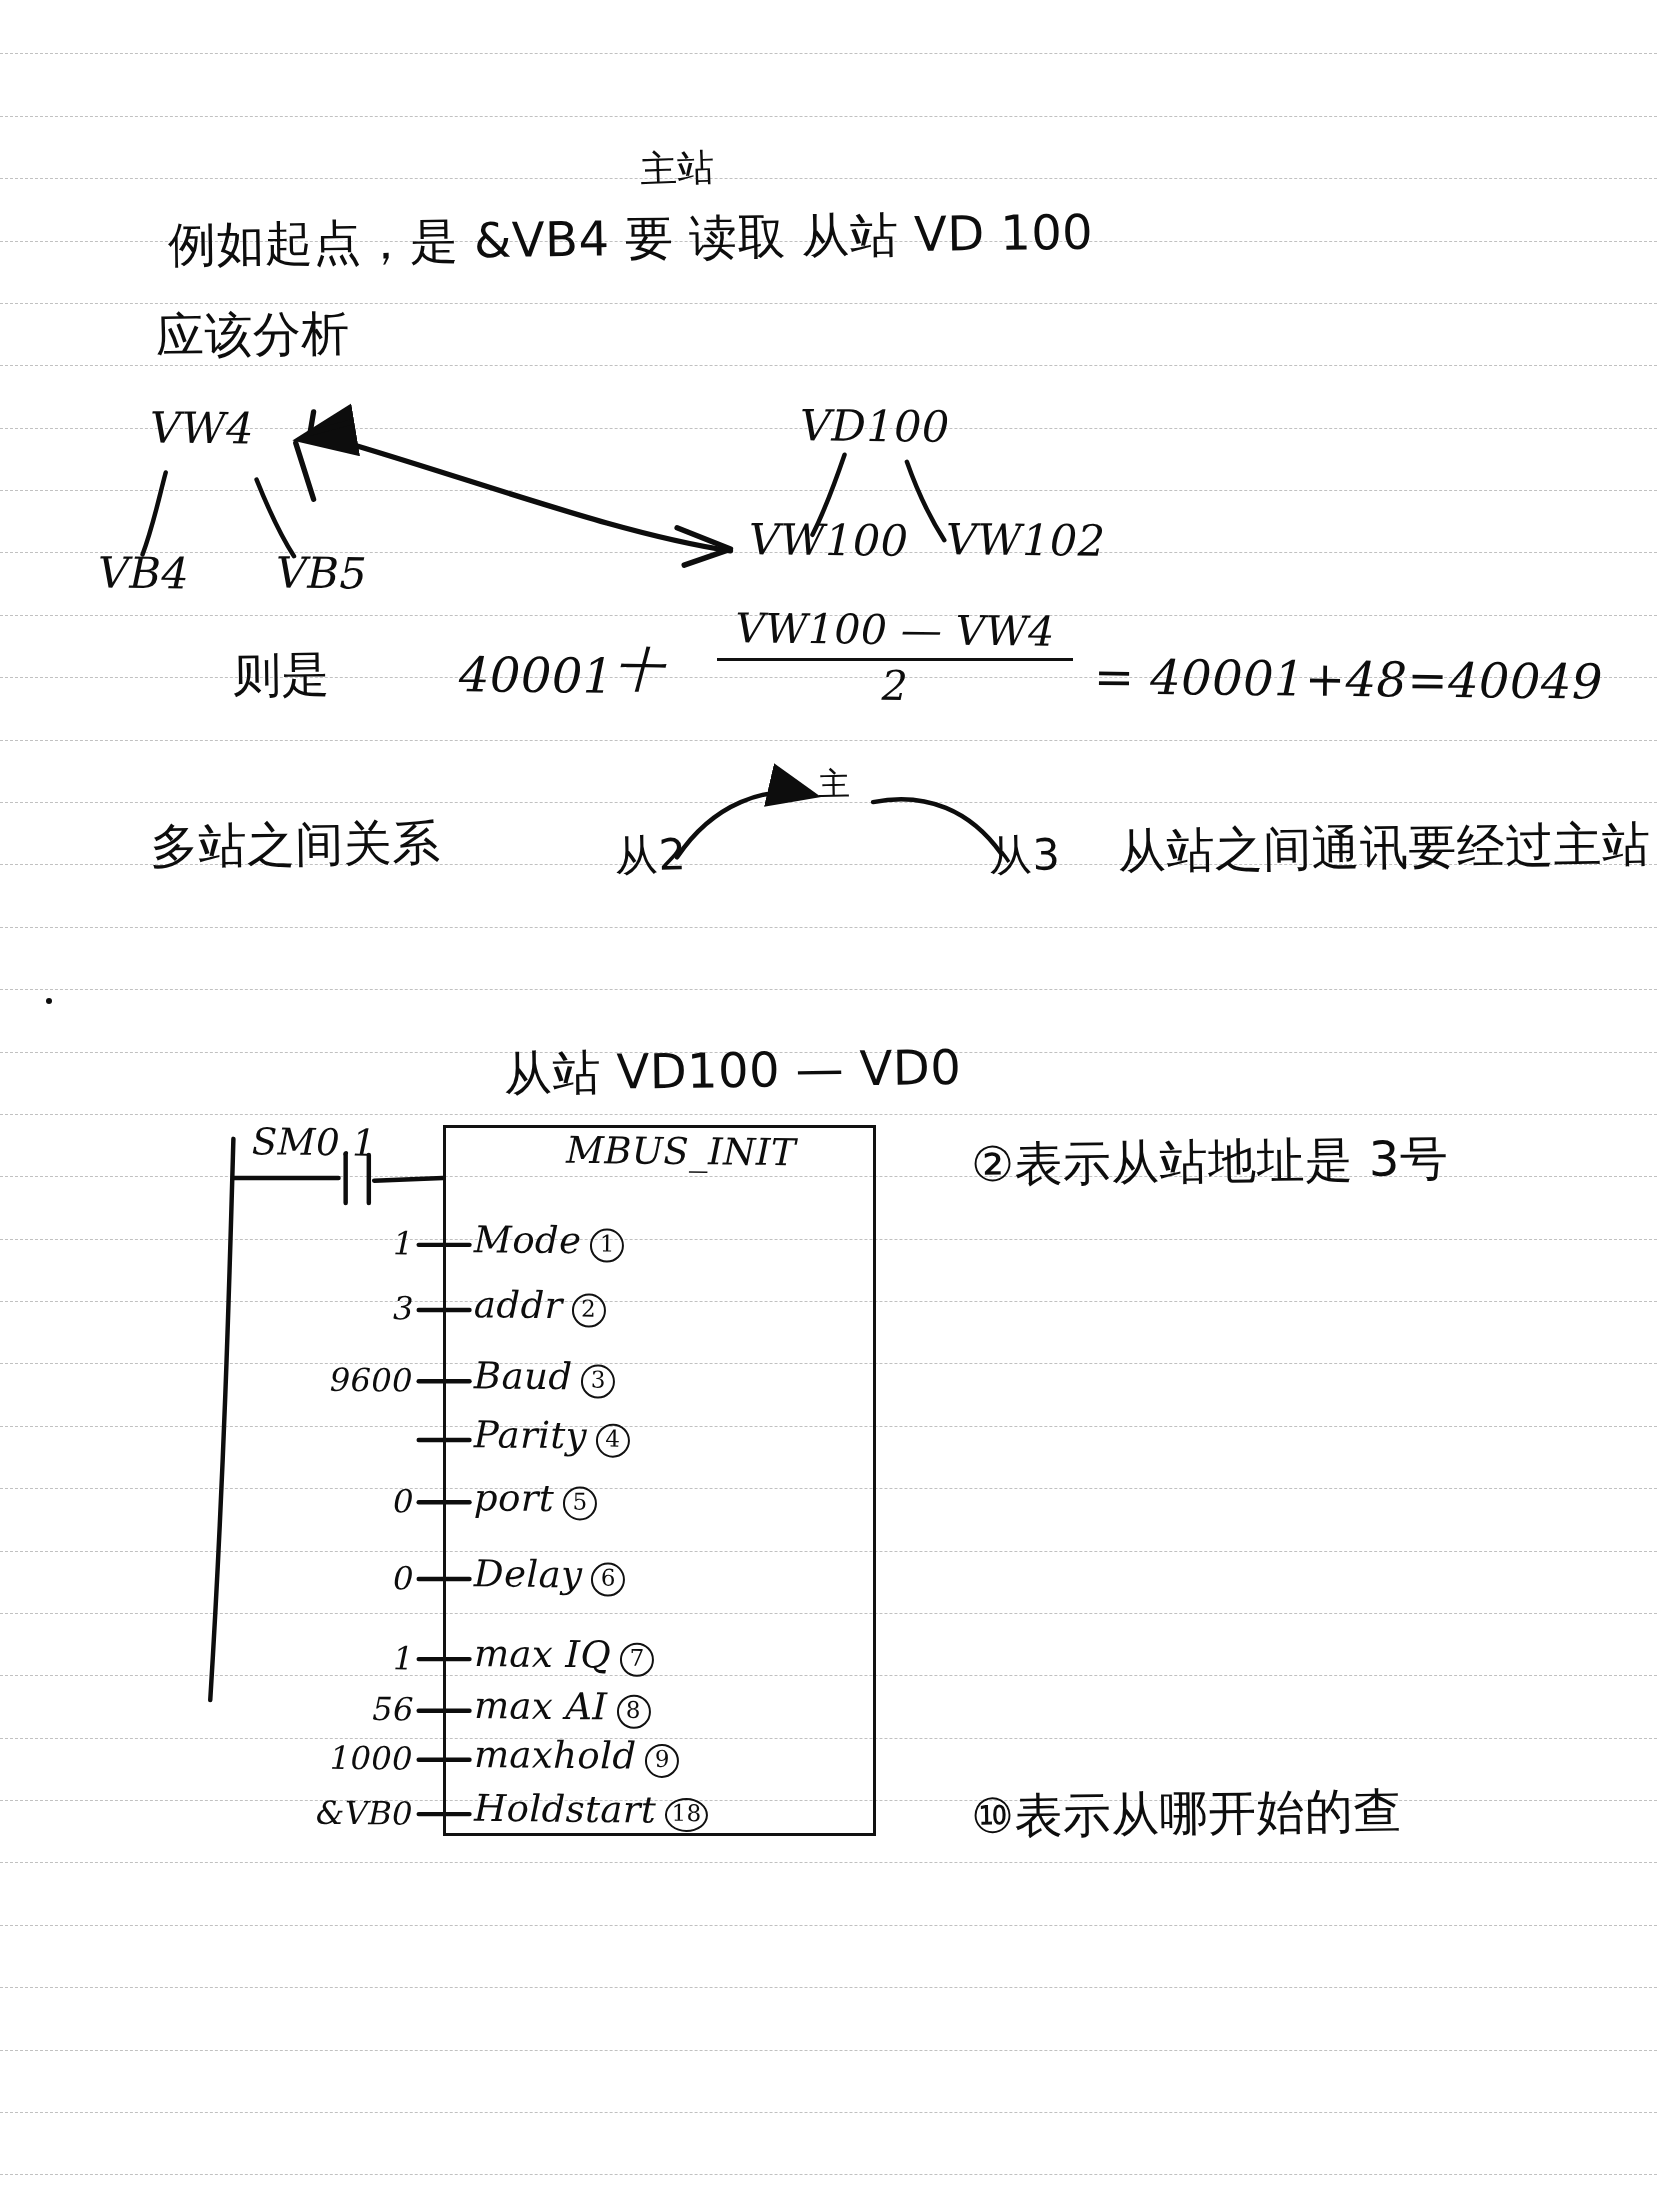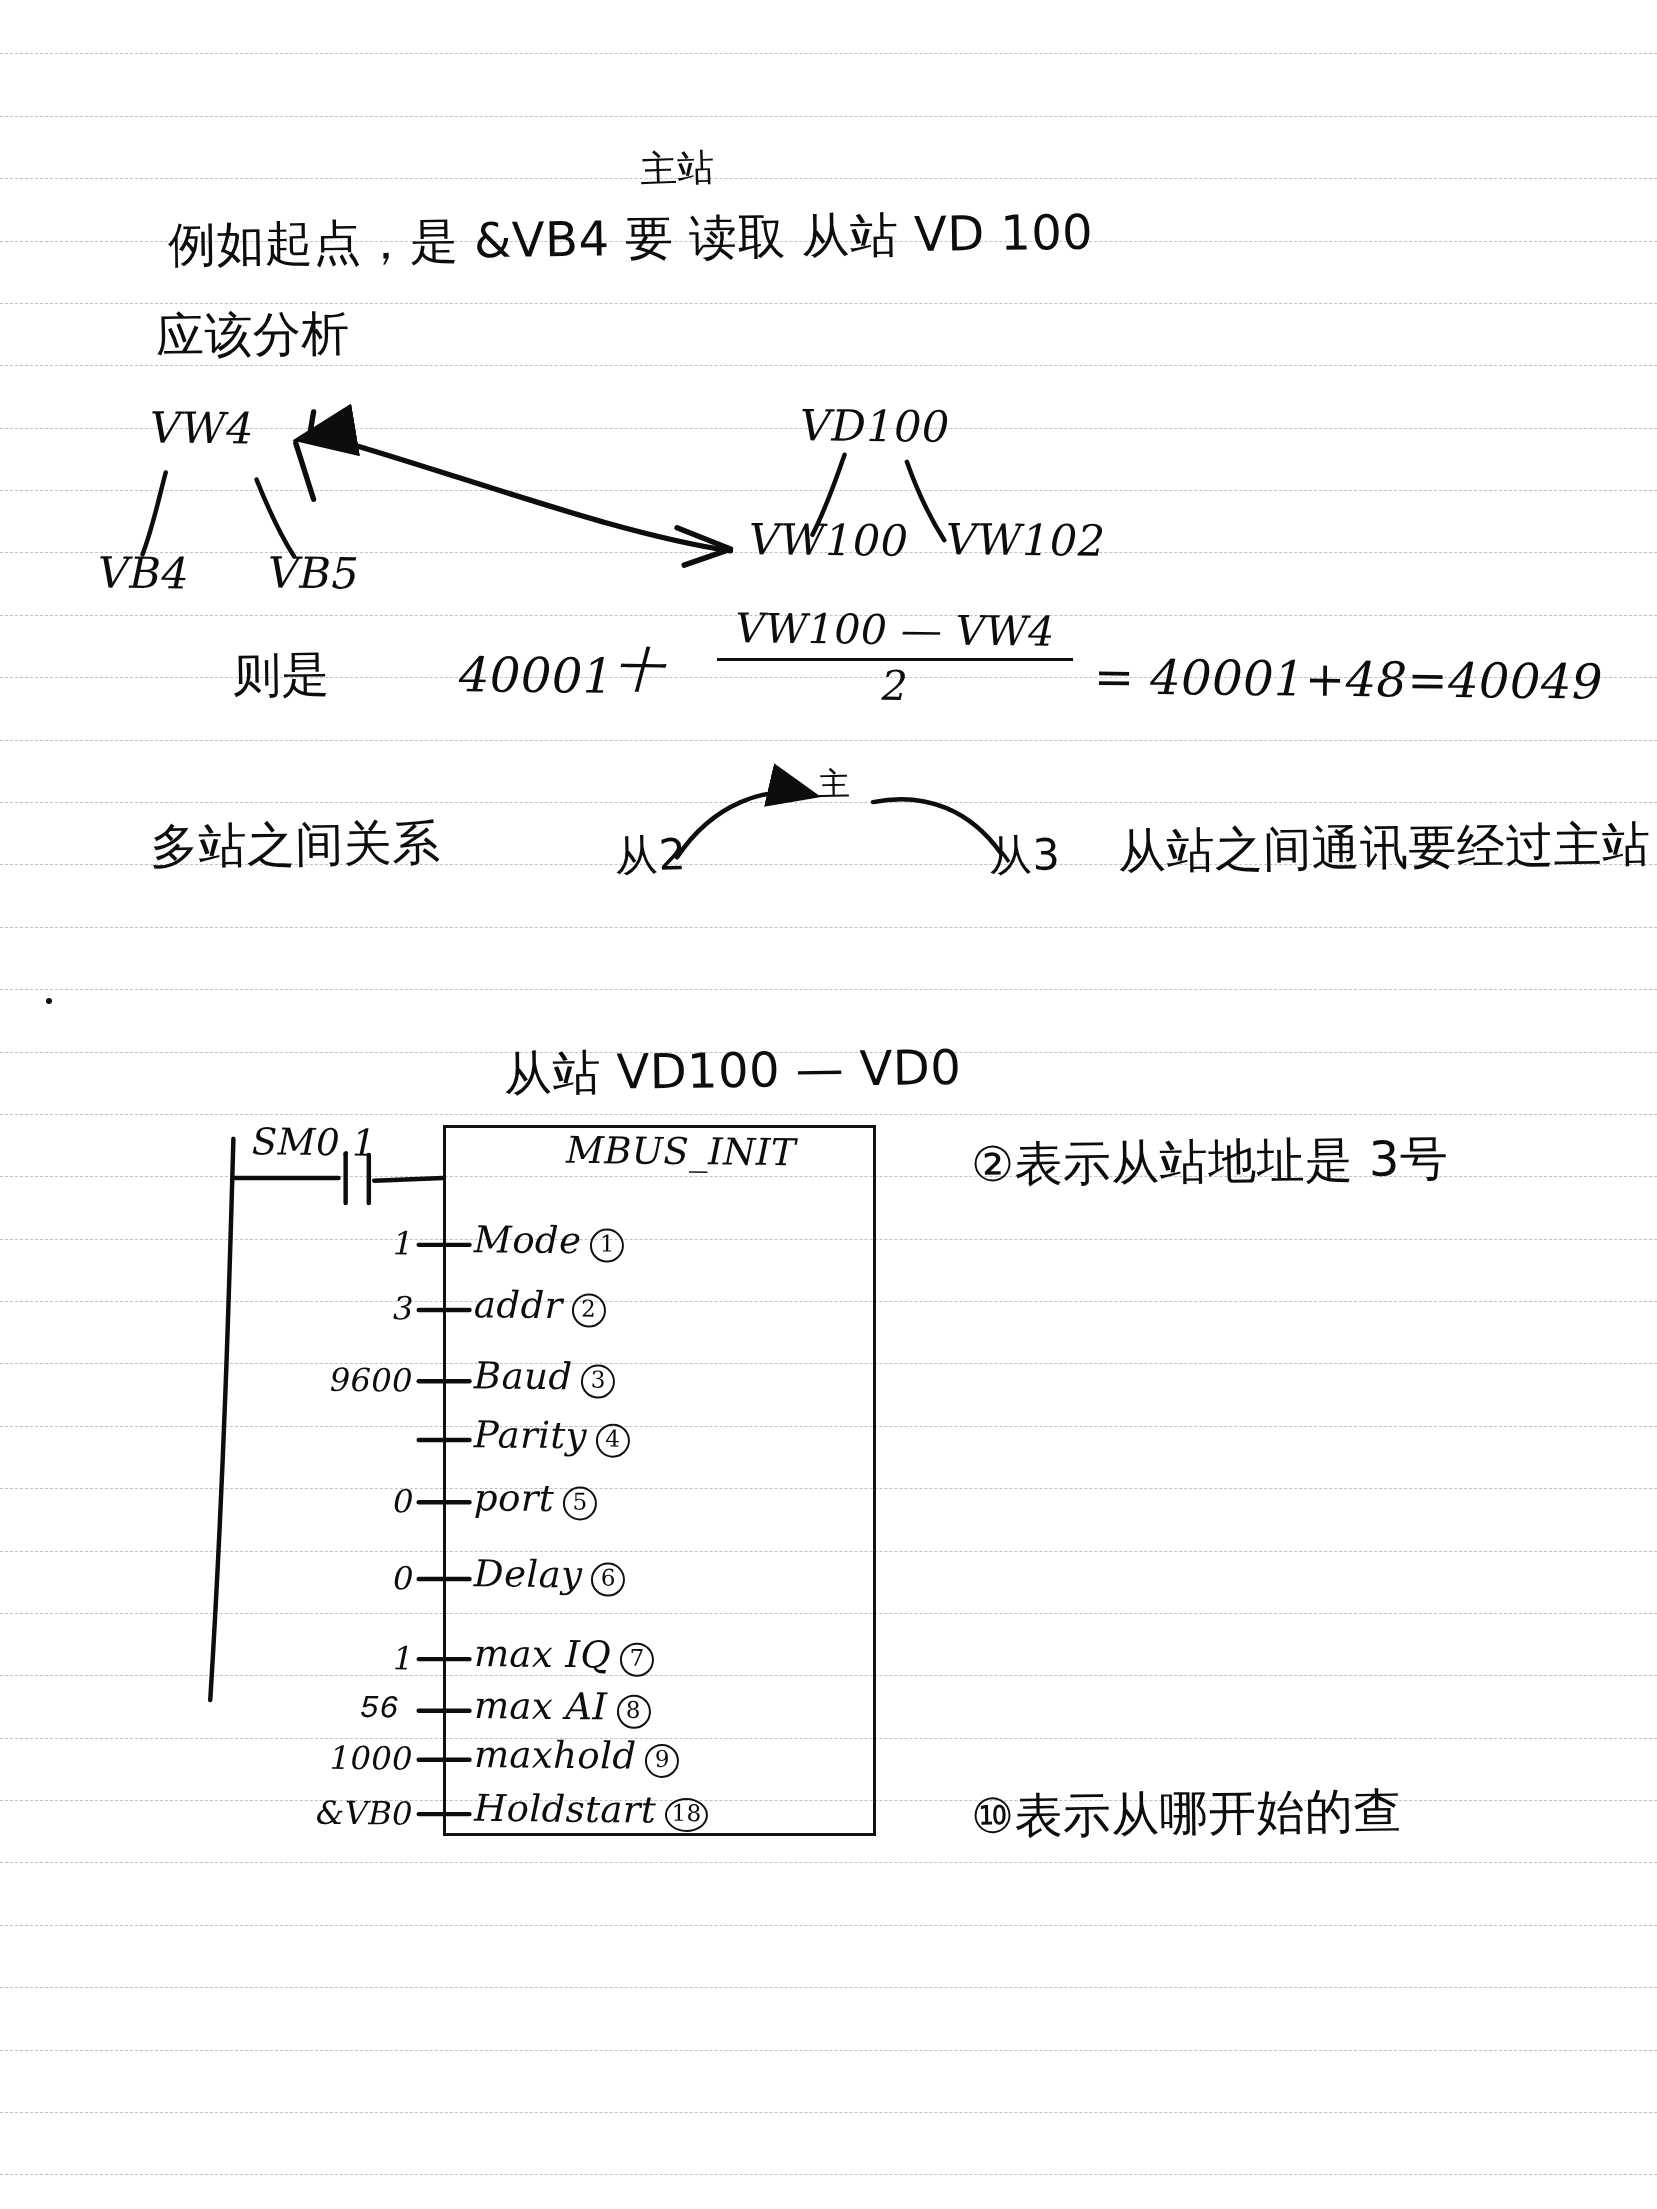--- a/index.html
+++ b/index.html
@@ -141,21 +141,21 @@
 
 <div class="hw cn s-md t3" style="left:640px;top:144px;">主站</div>
 
 <div class="hw cn s-xl t2" style="left:168px;top:207px;">例如起点，是 &amp;VB4 要 读取 从站 VD 100</div>
 
 <div class="hw cn s-xl t2" style="left:156px;top:303px;">应该分析</div>
 
 <div class="hw lat s-lg t4" style="left:150px;top:403px;">VW4</div>
 
 <div class="hw lat s-lg t4" style="left:98px;top:548px;">VB4</div>
-<div class="hw lat s-lg t4" style="left:268px;top:548px;">VB5</div>
+<div class="hw lat s-lg t4" style="left:276px;top:548px;">VB5</div>
 
 <div class="hw lat s-lg t4" style="left:800px;top:401px;">VD100</div>
 
 <div class="hw lat s-lg t4" style="left:749px;top:515px;">VW100</div>
 <div class="hw lat s-lg t4" style="left:946px;top:515px;">VW102</div>
 
 <div class="hw cn s-xl t2" style="left:233px;top:643px;">则是</div>
 <div class="hw lat s-xl t4" style="left:459px;top:647px;">40001</div>
 <div class="hw lat s-xl t4" style="left:615px;top:638px;">十</div>
 
@@ -182,21 +182,21 @@
 <div id="mbus-box"></div>
 <div class="hw lat s-md t4" style="left:566px;top:1130px;">MBUS_INIT</div>
 
 <div class="hw lat s-sm t4 pin-val" style="left:339px;top:1224px;width:75px;">1</div>
 <div class="hw lat s-sm t4 pin-val" style="left:339px;top:1289px;width:75px;">3</div>
 <div class="hw lat s-sm t4 pin-val" style="left:303px;top:1361px;width:110px;">9600</div>
 <div class="hw lat s-sm t4 pin-val" style="left:303px;top:1420px;width:110px;"></div>
 <div class="hw lat s-sm t4 pin-val" style="left:339px;top:1482px;width:75px;">0</div>
 <div class="hw lat s-sm t4 pin-val" style="left:339px;top:1559px;width:75px;">0</div>
 <div class="hw lat s-sm t4 pin-val" style="left:321px;top:1639px;width:93px;">1</div>
-<div class="hw lat s-sm t4 pin-val" style="left:306px;top:1690px;width:93px;font-family:Liberation Mono, monospace;">56</div>
+<div class="hw lat s-sm t4 pin-val" style="left:321px;top:1690px;width:93px;">56</div>
 <div class="hw lat s-sm t4 pin-val" style="left:285px;top:1739px;width:128px;">1000</div>
 <div class="hw lat s-sm t4 pin-val" style="left:278px;top:1794px;width:135px;">&amp;VB0</div>
 
 <div class="hw lat s-md t4" style="left:474px;top:1219px;">
   <span>Mode</span><span class="circnum">1</span>
 </div>
 <div class="hw lat s-md t4" style="left:474px;top:1284px;">
   <span>addr</span><span class="circnum">2</span>
 </div>
 <div class="hw lat s-md t4" style="left:474px;top:1355px;">

